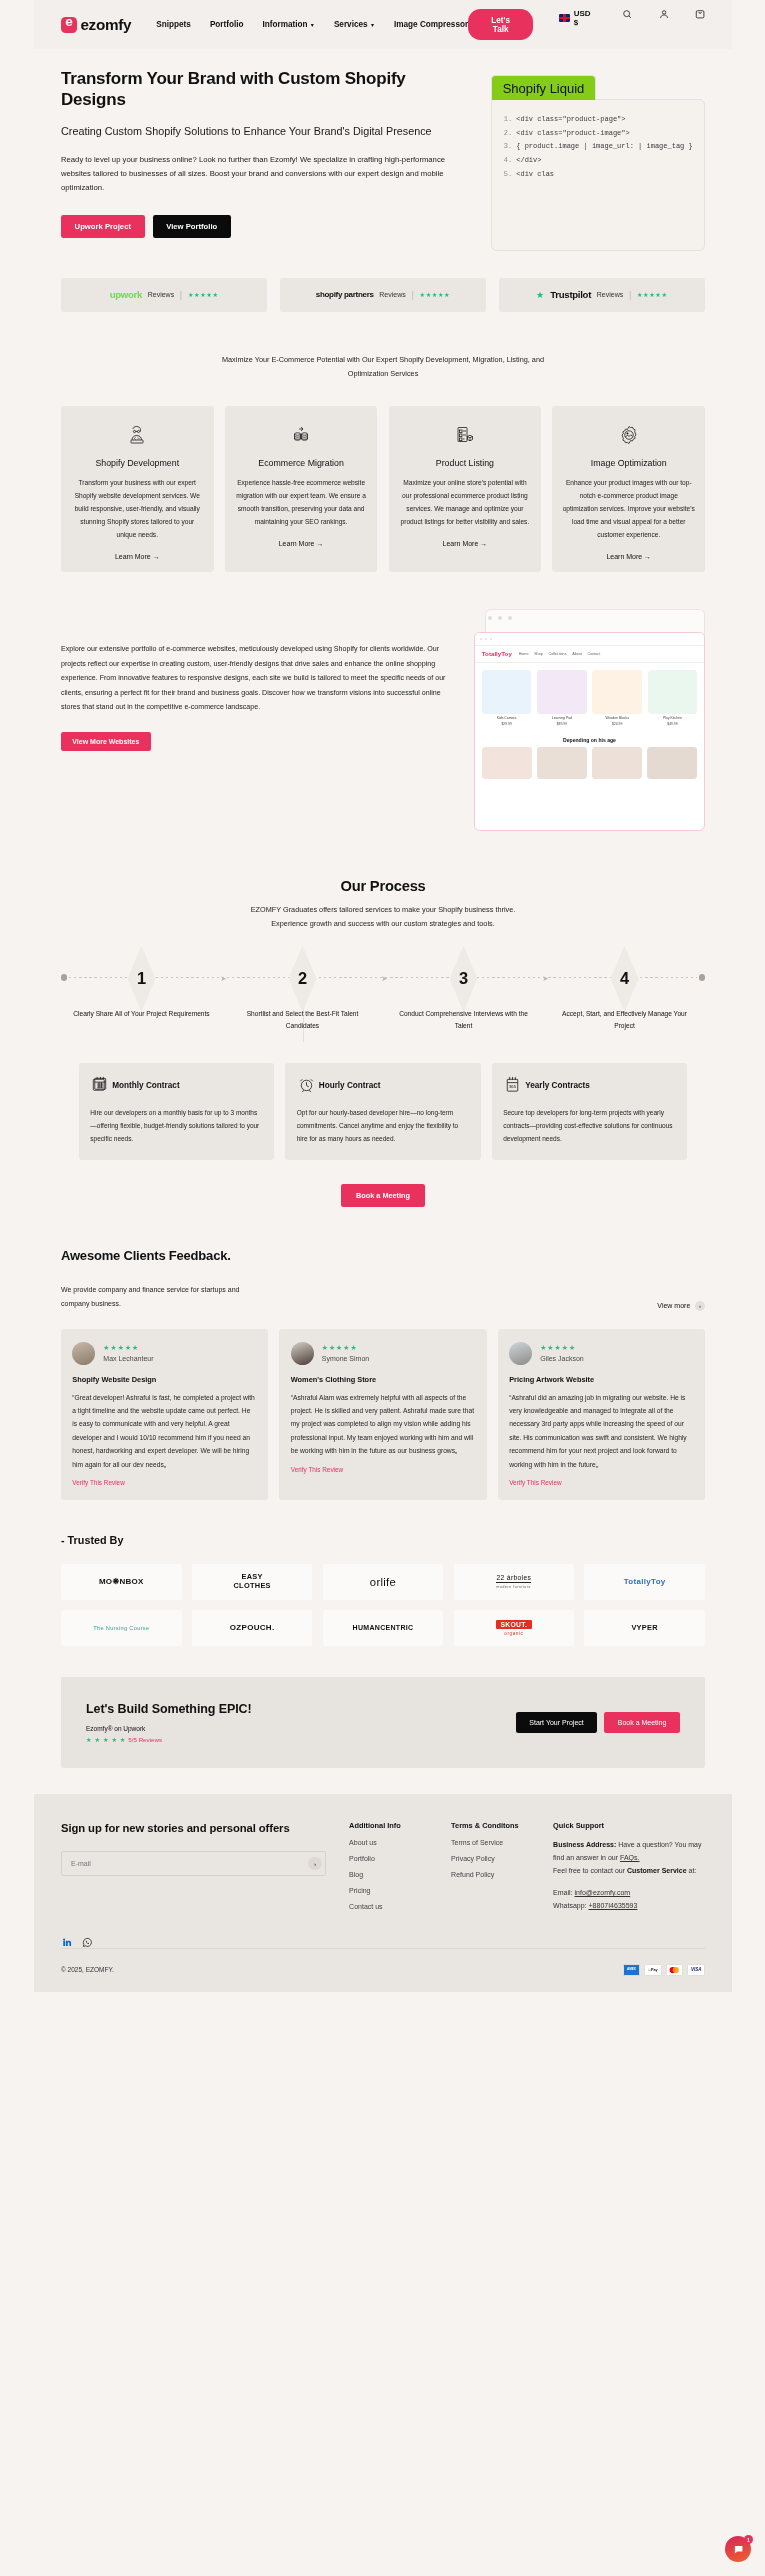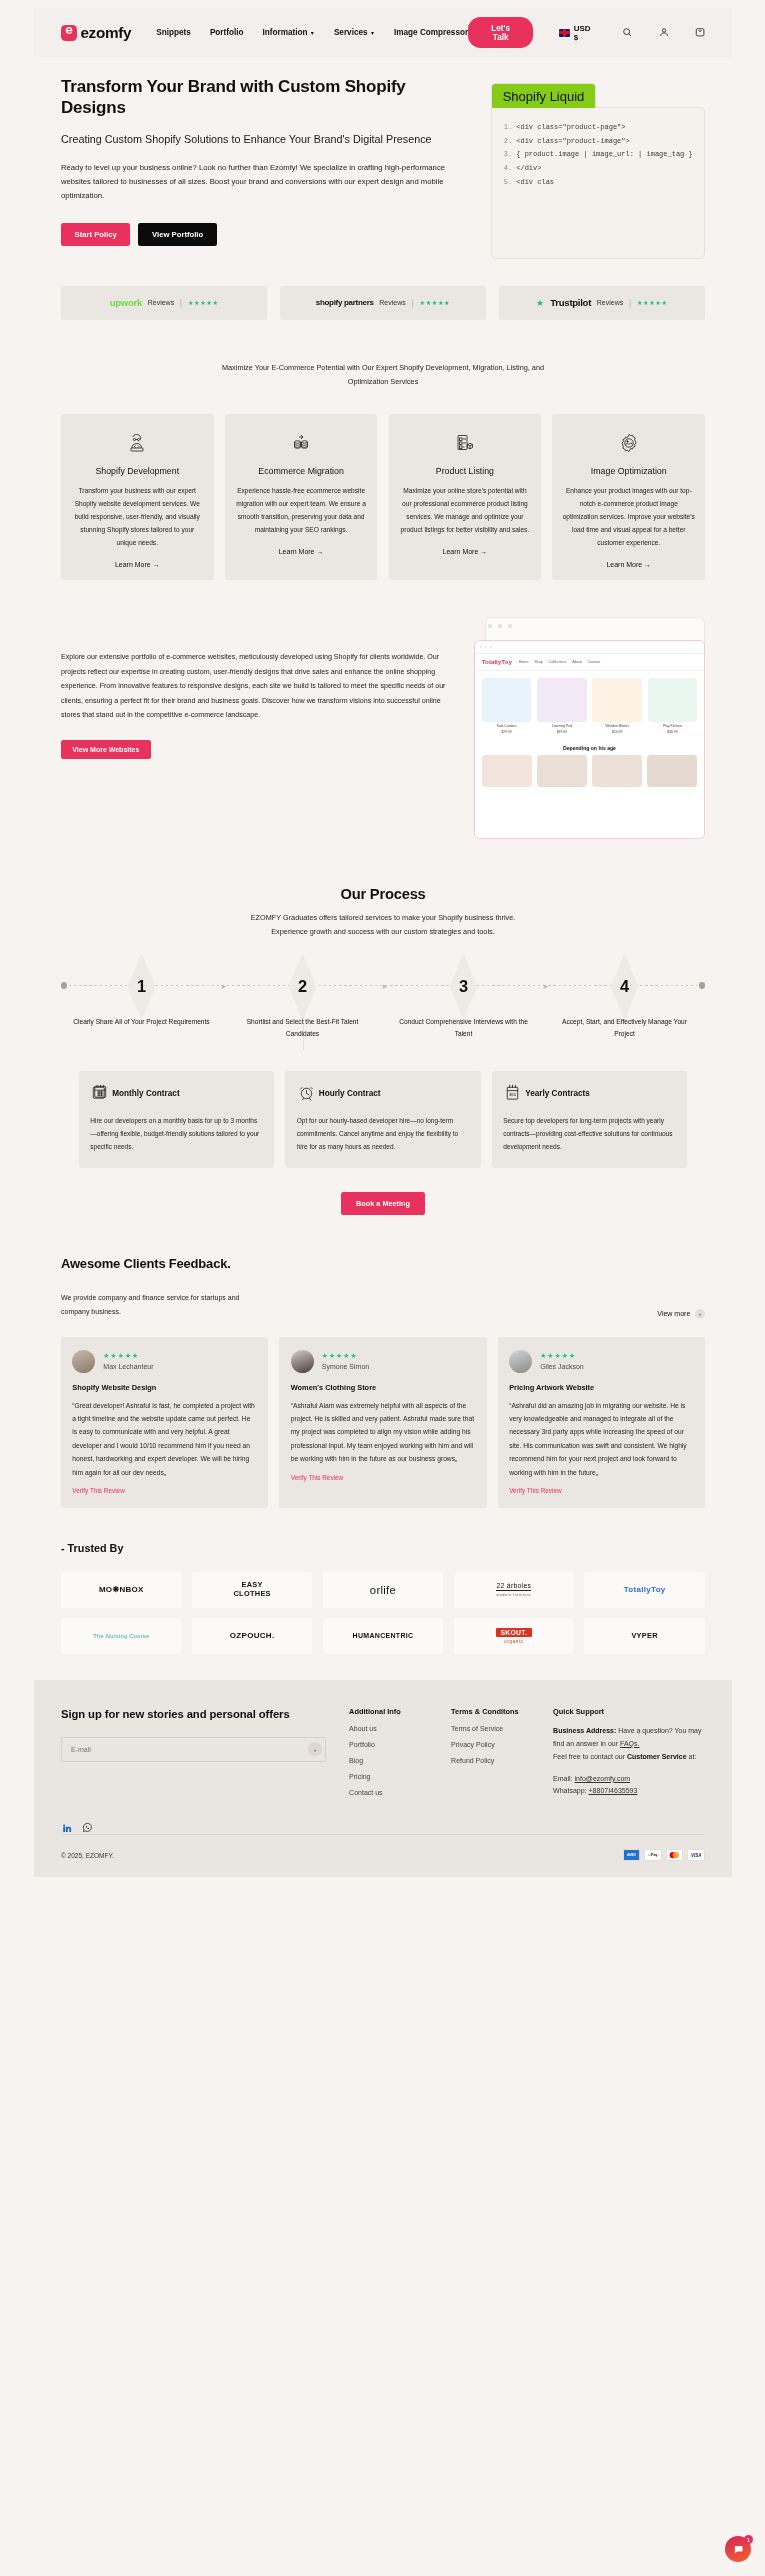--- a/index.html
+++ b/index.html
@@ -3,42 +3,42 @@
 <meta charset="utf-8">
 <style>
   * { box-sizing: border-box; margin: 0; padding: 0; }
   body {
     width: 766px;
     background: #f6f3f0;
     font-family: "Liberation Sans", sans-serif;
     color: #111;
     overflow-x: hidden;
   }
-  .wrap { width: 698px; margin: 8px auto; position: relative; }
+  .wrap { width: 698px; margin: 0 auto; position: relative; }
 
   
   .header {
     height: 49px; display: flex; align-items: center;
     padding: 0 27px; background: #f3efec;
   }
   .logo { display: flex; align-items: center; gap: 3.4px; margin-right: 25px; }
   .logo-mark {
     width: 16px; height: 16px; border-radius: 4.5px;
     background: #e8315c; position: relative; display: inline-block;
   }
   .logo-mark::after {
     content: "e"; position: absolute; left: 0; right: 0; top: -2.3px;
     text-align: center; color: #fff; font-size: 13.6px; font-weight: 700;
     font-family: "Liberation Sans", sans-serif;
   }
   .logo-text { font-size: 15.3px; font-weight: 800; letter-spacing: -0.3px; }
   .nav { display: flex; align-items: center; gap: 19px; }
   .nav-item { font-size: 8.2px; font-weight: 700; color: #111; cursor: pointer; white-space: nowrap; }
   .nav-item .caret { font-size: 5.1px; margin-left: 2.3px; display: inline-block; }
-  .header-right { margin-left: auto; display: flex; align-items: center; gap: 26px; }
+  .header-right { margin-left: auto; display: flex; align-items: flex-start; gap: 26px; }
   .lets-talk {
     background: #e8315c; color: #fff; border: none; border-radius: 12.5px;
     padding: 6.2px 14.7px; font-size: 8.2px; font-weight: 700; cursor: pointer;
     font-family: "Liberation Sans", sans-serif;
   }
   .currency { display: flex; align-items: center; gap: 4px; font-size: 8px; font-weight: 700; cursor: pointer; }
   .flag {
     width: 10.8px; height: 8px; background: #00247d; position: relative;
     border-radius: 1.1px; overflow: hidden; display: inline-block;
   }
@@ -314,21 +314,21 @@
       </span>
     </div>
   </div>
 
   <div class="hero">
     <div class="hero-left">
       <h1 class="hero-h1">Transform Your Brand with Custom Shopify Designs</h1>
       <div class="hero-h2">Creating Custom Shopify Solutions to Enhance Your Brand's Digital Presence</div>
       <p class="hero-p">Ready to level up your business online? Look no further than Ezomfy! We specialize in crafting high-performance websites tailored to businesses of all sizes. Boost your brand and conversions with our expert design and mobile optimization.</p>
       <div class="hero-btns">
-        <button class="btn-primary">Start Policy</button>
+        <button class="btn-primary">Upwork Project</button>
         <button class="btn-dark">View Portfolio</button>
       </div>
     </div>
     <div class="hero-right">
       <div class="code-tab">Shopify Liquid</div>
       <div class="code-body">
         <div class="code-line"><span class="code-num">1.</span><span>&lt;div class="product-page"&gt;</span></div>
         <div class="code-line"><span class="code-num">2.</span><span>&lt;div class="product-image"&gt;</span></div>
         <div class="code-line"><span class="code-num">3.</span><span>{ product.image | image_url: | image_tag }</span></div>
         <div class="code-line"><span class="code-num">4.</span><span>&lt;/div&gt;</span></div>
@@ -667,20 +667,35 @@
       <div class="logo-box" style="flex-direction:column;color:#fff;font-size:6.8px">
         <span style="background:#e0301e;padding:1.1px 4.5px;border-radius:1.1px">SKOUT.</span>
         <span class="lg-sub" style="color:#e0301e;font-size:4.5px">organic</span>
       </div>
       <div class="logo-box" style="font-size:7.4px">
           <span>VYPER</span>
         </div>
     </div>
   </div>
 
+  <div class="cta-outer">
+    <div class="cta">
+      <div>
+        <div class="cta-h">Let's Build Something EPIC!</div>
+        <div class="cta-small">Ezomfy® on Upwork</div>
+        <div class="cta-stars">
+          <span class="s">★ ★ ★ ★ ★</span><span class="r">5/5 Reviews</span>
+        </div>
+      </div>
+      <div class="cta-btns">
+        <button class="cta-dark">Start Your Project</button>
+        <button class="cta-pink">Book a Meeting</button>
+      </div>
+    </div>
+  </div>
 
   <div class="footer">
     <div class="footer-top">
       <div class="f-signup">
         <h3>Sign up for new stories and personal offers</h3>
         <div class="email-row">
           <input type="text" placeholder="E-mail" style="">
           <span class="email-go">›</span>
         </div>
       </div>

